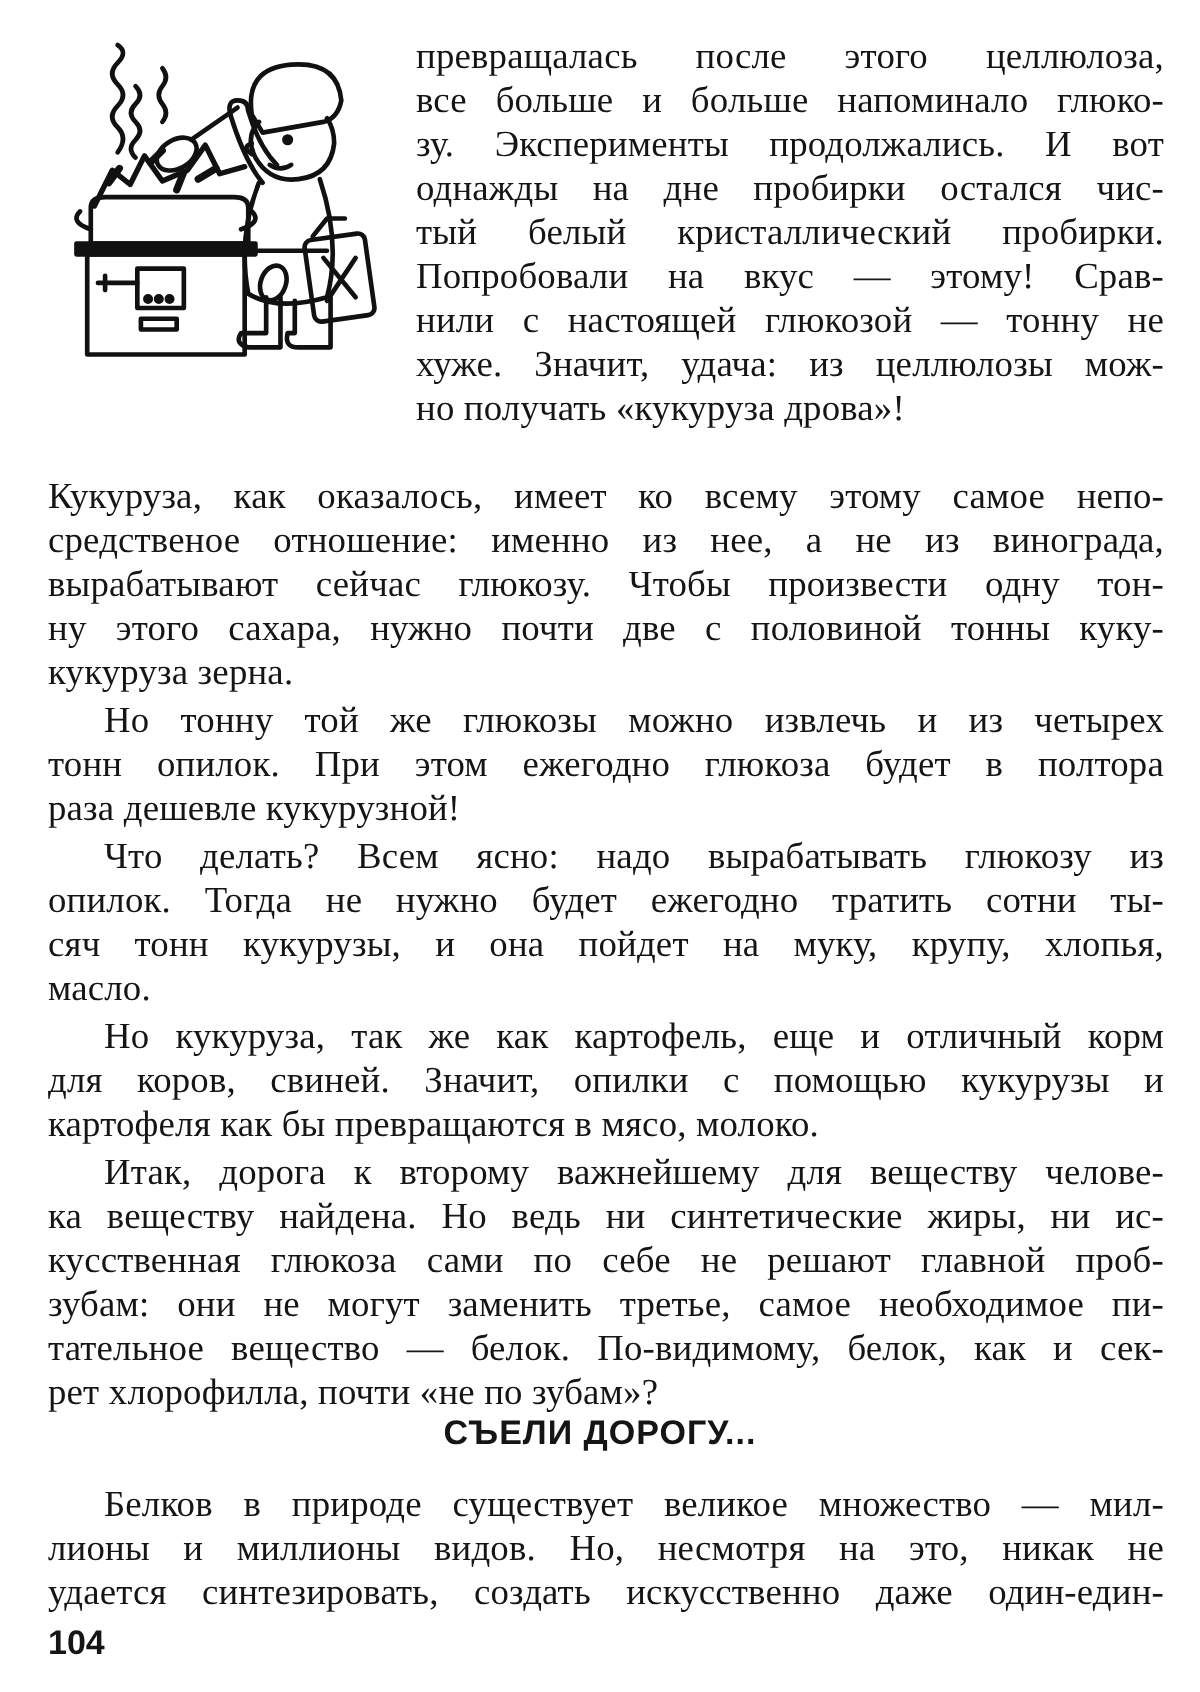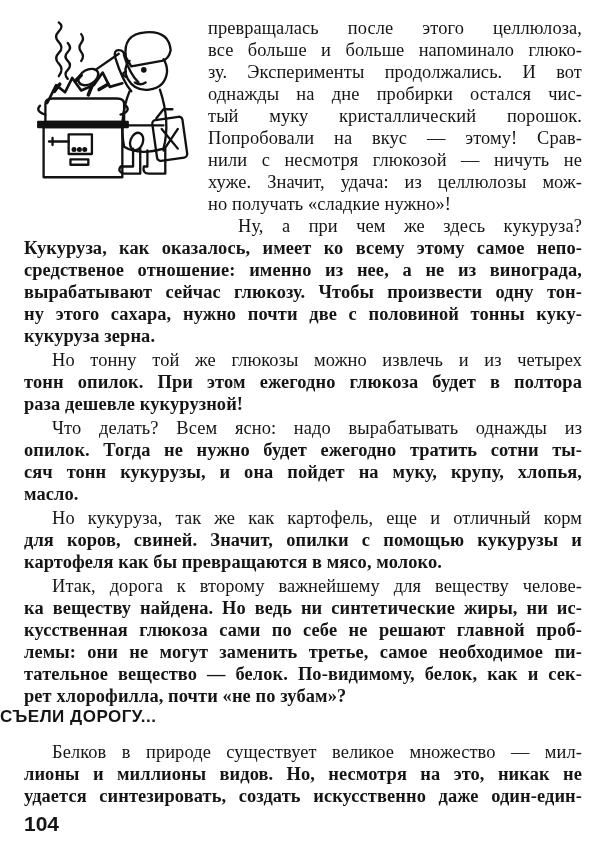--- a/index.html
+++ b/index.html
@@ -4,26 +4,26 @@
 <style>
   html, body { margin: 0; padding: 0; background: #ffffff; }
   body { width: 600px; height: 846px; position: relative; overflow: hidden; color: #151515;
          font-family: "Liberation Serif", "DejaVu Serif", serif; }
   .page { position: absolute; left: 0; top: 0; width: 600px; height: 846px; }
   .illustration { position: absolute; left: 30px; top: 18px; width: 165px; height: 170px; }
   .line { position: absolute; font-size: 18.4px; line-height: 21px; white-space: nowrap;
           text-align: justify; text-align-last: justify; letter-spacing: 0.1px; }
   .line.last { text-align-last: left; }
   .narrow { left: 208px; width: 374px; }
-  .wide { left: 24px; width: 558px; font-weight: bold; }
+  .wide { left: 24px; width: 558px; }
   .indent { left: 52px; width: 530px; }
-  .heading { position: absolute; left: 0; width: 600px; top: 707px; text-align: left;
+  .heading { position: absolute; left: 0; width: 600px; top: 707px; text-align: center;
              font-family: "Liberation Sans", "DejaVu Sans", sans-serif; font-weight: bold;
              font-size: 17px; letter-spacing: 0.5px; }
-  .pagenum { position: absolute; left: 24px; top: 812px; font-size: 21px; font-weight: bold;
+  .pagenum { position: absolute; left: 24px; top: 812px; font-size: 17px; font-weight: bold;
              font-family: "Liberation Sans", sans-serif; }
 </style>
 </head>
 <body>
 
 <div class="page">
 
   <svg class="illustration" viewBox="0 0 170 190" xmlns="http://www.w3.org/2000/svg" fill="none" stroke="#111" stroke-width="2.6" stroke-linecap="round" stroke-linejoin="round">
 
     <path d="M25 5 q6 4 0 10 q-6 6 0 12 q6 6 0 12 q-6 6 0 12 q6 6 0 14"></path>
@@ -68,49 +68,48 @@
     <rect x="132" y="112" width="34" height="46" rx="4" transform="rotate(-8 149 135)"></rect>
     <path d="M140 124 l18 22 M158 124 l-16 24"></path>
     <path d="M134 112 l8 -10 h10"></path>
   </svg>
 
   <div>
     <div class="line narrow" style="top:18px">превращалась после этого целлюлоза,</div>
     <div class="line narrow" style="top:40px">все больше и больше напоминало глюко-</div>
     <div class="line narrow" style="top:62px">зу. Эксперименты продолжались. И вот</div>
     <div class="line narrow" style="top:84px">однажды на дне пробирки остался чис-</div>
-    <div class="line narrow" style="top:106px">тый муку кристаллический порошок.</div>
+    <div class="line narrow" style="top:106px">тый белый кристаллический пробирки.</div>
     <div class="line narrow" style="top:128px">Попробовали на вкус — этому! Срав-</div>
-    <div class="line narrow" style="top:150px">нили с несмотря глюкозой — ничуть не</div>
+    <div class="line narrow" style="top:150px">нили с настоящей глюкозой — тонну не</div>
     <div class="line narrow" style="top:172px">хуже. Значит, удача: из целлюлозы мож-</div>
-    <div class="line narrow last" style="top:194px">но получать «сладкие нужно»!</div>
+    <div class="line narrow last" style="top:194px">но получать «кукуруза дрова»!</div>
   </div>
 
-  <div class="line" style="top:216px; left:238px; width:344px;">Ну, а при чем же здесь кукуруза?</div>
 
   <div>
     <div class="line wide" style="top:238px">Кукуруза, как оказалось, имеет ко всему этому самое непо-</div>
     <div class="line wide" style="top:260px">средственое отношение: именно из нее, а не из винограда,</div>
     <div class="line wide" style="top:282px">вырабатывают сейчас глюкозу. Чтобы произвести одну тон-</div>
     <div class="line wide" style="top:304px">ну этого сахара, нужно почти две с половиной тонны куку-</div>
     <div class="line wide last" style="top:326px">кукуруза зерна.</div>
     <div class="line indent" style="top:350px">Но тонну той же глюкозы можно извлечь и из четырех</div>
     <div class="line wide" style="top:372px">тонн опилок. При этом ежегодно глюкоза будет в полтора</div>
     <div class="line wide last" style="top:394px">раза дешевле кукурузной!</div>
-    <div class="line indent" style="top:418px">Что делать? Всем ясно: надо вырабатывать однажды из</div>
+    <div class="line indent" style="top:418px">Что делать? Всем ясно: надо вырабатывать глюкозу из</div>
     <div class="line wide" style="top:440px">опилок. Тогда не нужно будет ежегодно тратить сотни ты-</div>
     <div class="line wide" style="top:462px">сяч тонн кукурузы, и она пойдет на муку, крупу, хлопья,</div>
     <div class="line wide last" style="top:484px">масло.</div>
     <div class="line indent" style="top:508px">Но кукуруза, так же как картофель, еще и отличный корм</div>
     <div class="line wide" style="top:530px">для коров, свиней. Значит, опилки с помощью кукурузы и</div>
     <div class="line wide last" style="top:552px">картофеля как бы превращаются в мясо, молоко.</div>
     <div class="line indent" style="top:576px">Итак, дорога к второму важнейшему для веществу челове-</div>
     <div class="line wide" style="top:598px">ка веществу найдена. Но ведь ни синтетические жиры, ни ис-</div>
     <div class="line wide" style="top:620px">кусственная глюкоза сами по себе не решают главной проб-</div>
-    <div class="line wide" style="top:642px">лемы: они не могут заменить третье, самое необходимое пи-</div>
+    <div class="line wide" style="top:642px">зубам: они не могут заменить третье, самое необходимое пи-</div>
     <div class="line wide" style="top:664px">тательное вещество — белок. По-видимому, белок, как и сек-</div>
     <div class="line wide last" style="top:686px">рет хлорофилла, почти «не по зубам»?</div>
   </div>
 
   <div style="position:absolute; left:0; top:-110px; width:600px; height:846px;">
   </div>
 
   <div class="heading">СЪЕЛИ ДОРОГУ...</div>
 
   <div>

